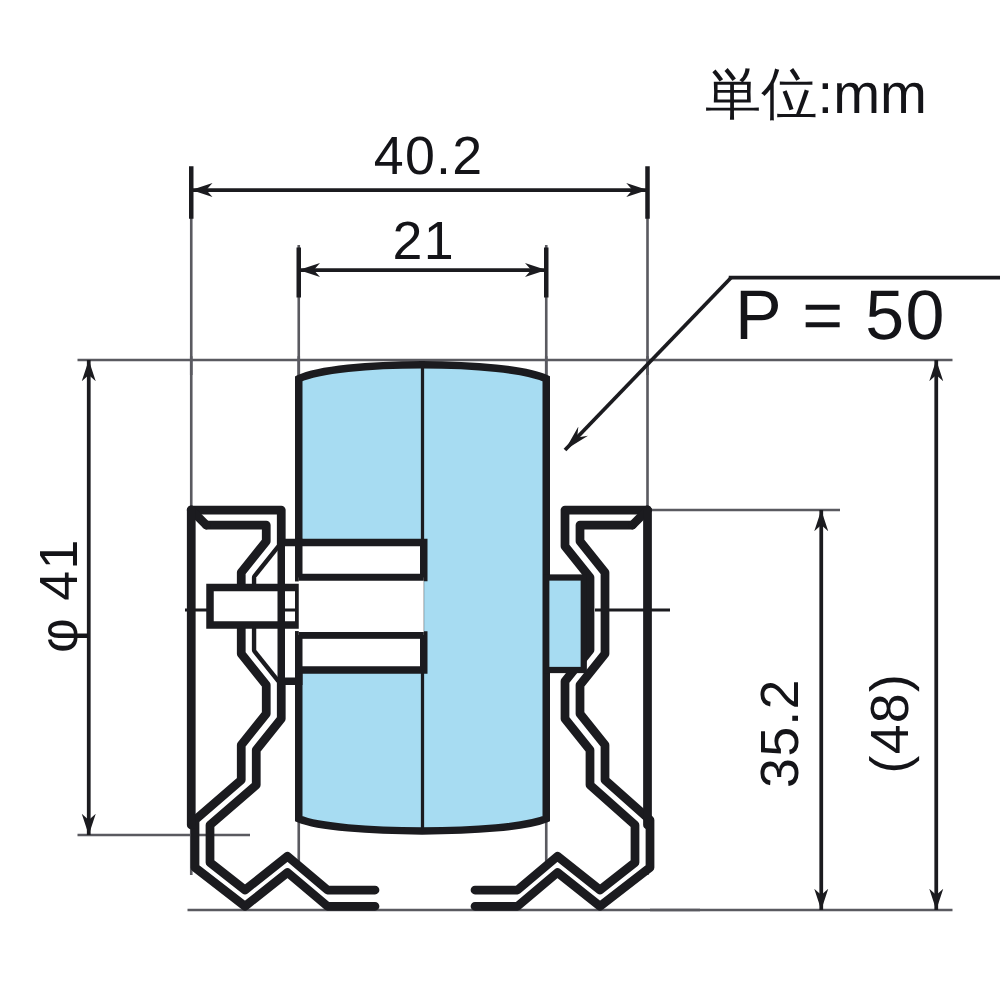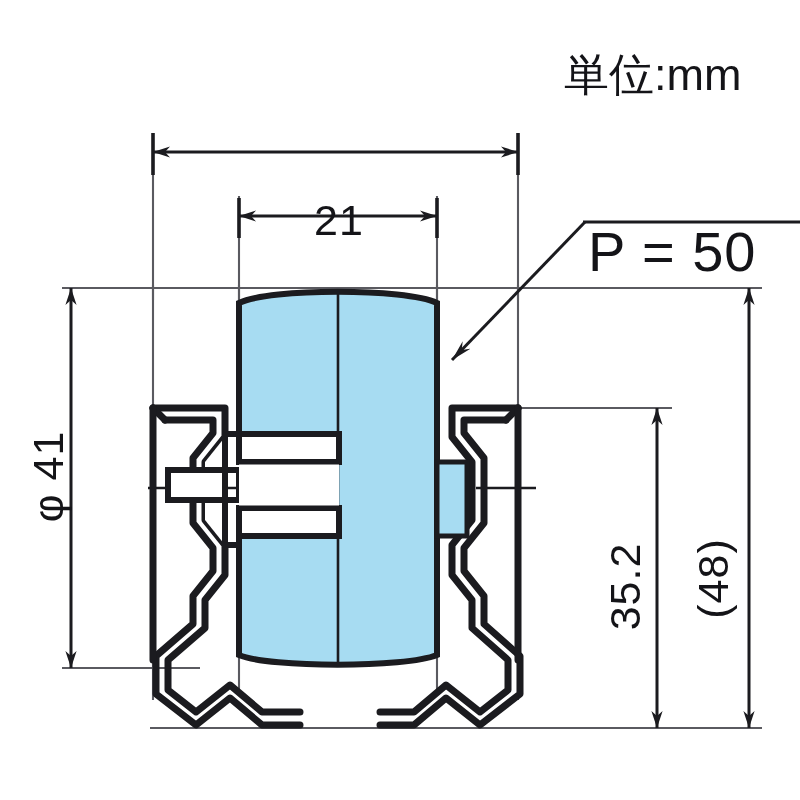--- a/index.html
+++ b/index.html
@@ -193,22 +193,23 @@
       <line x1="585" y1="222" x2="452" y2="360" stroke="#1b1b1f" stroke-width="3" marker-end="url(#arS)"></line>
       <line x1="583" y1="222" x2="800" y2="222" stroke="#1b1b1f" stroke-width="3"></line>
     </g>
   </svg>
 
   <div class="lbl jp" style="left:564px;top:52px;">単位:mm</div>
 
 
   <div class="lbl num" style="left:588px;top:224px;font-size:56px;">P = 50</div>
 
-
-  <div class="lbl num" style="left:314px;top:172px;margin-top:27px;">21</div>
+  <div class="lbl num" style="left:299px;top:104px;">40.2</div>
+
+  <div class="lbl num" style="left:314px;top:172px;">21</div>
 
   <div class="lbl num rot vert" style="left:-22px;top:455px;width:140px;text-align:center;">φ 41</div>
 
   <div class="lbl num rot vert" style="left:545px;top:565px;width:160px;text-align:center;">35.2</div>
 
   <div class="lbl num rot vert" style="left:633px;top:557px;width:160px;text-align:center;">(48)</div>
 
 </div>
 
 </body></html>

